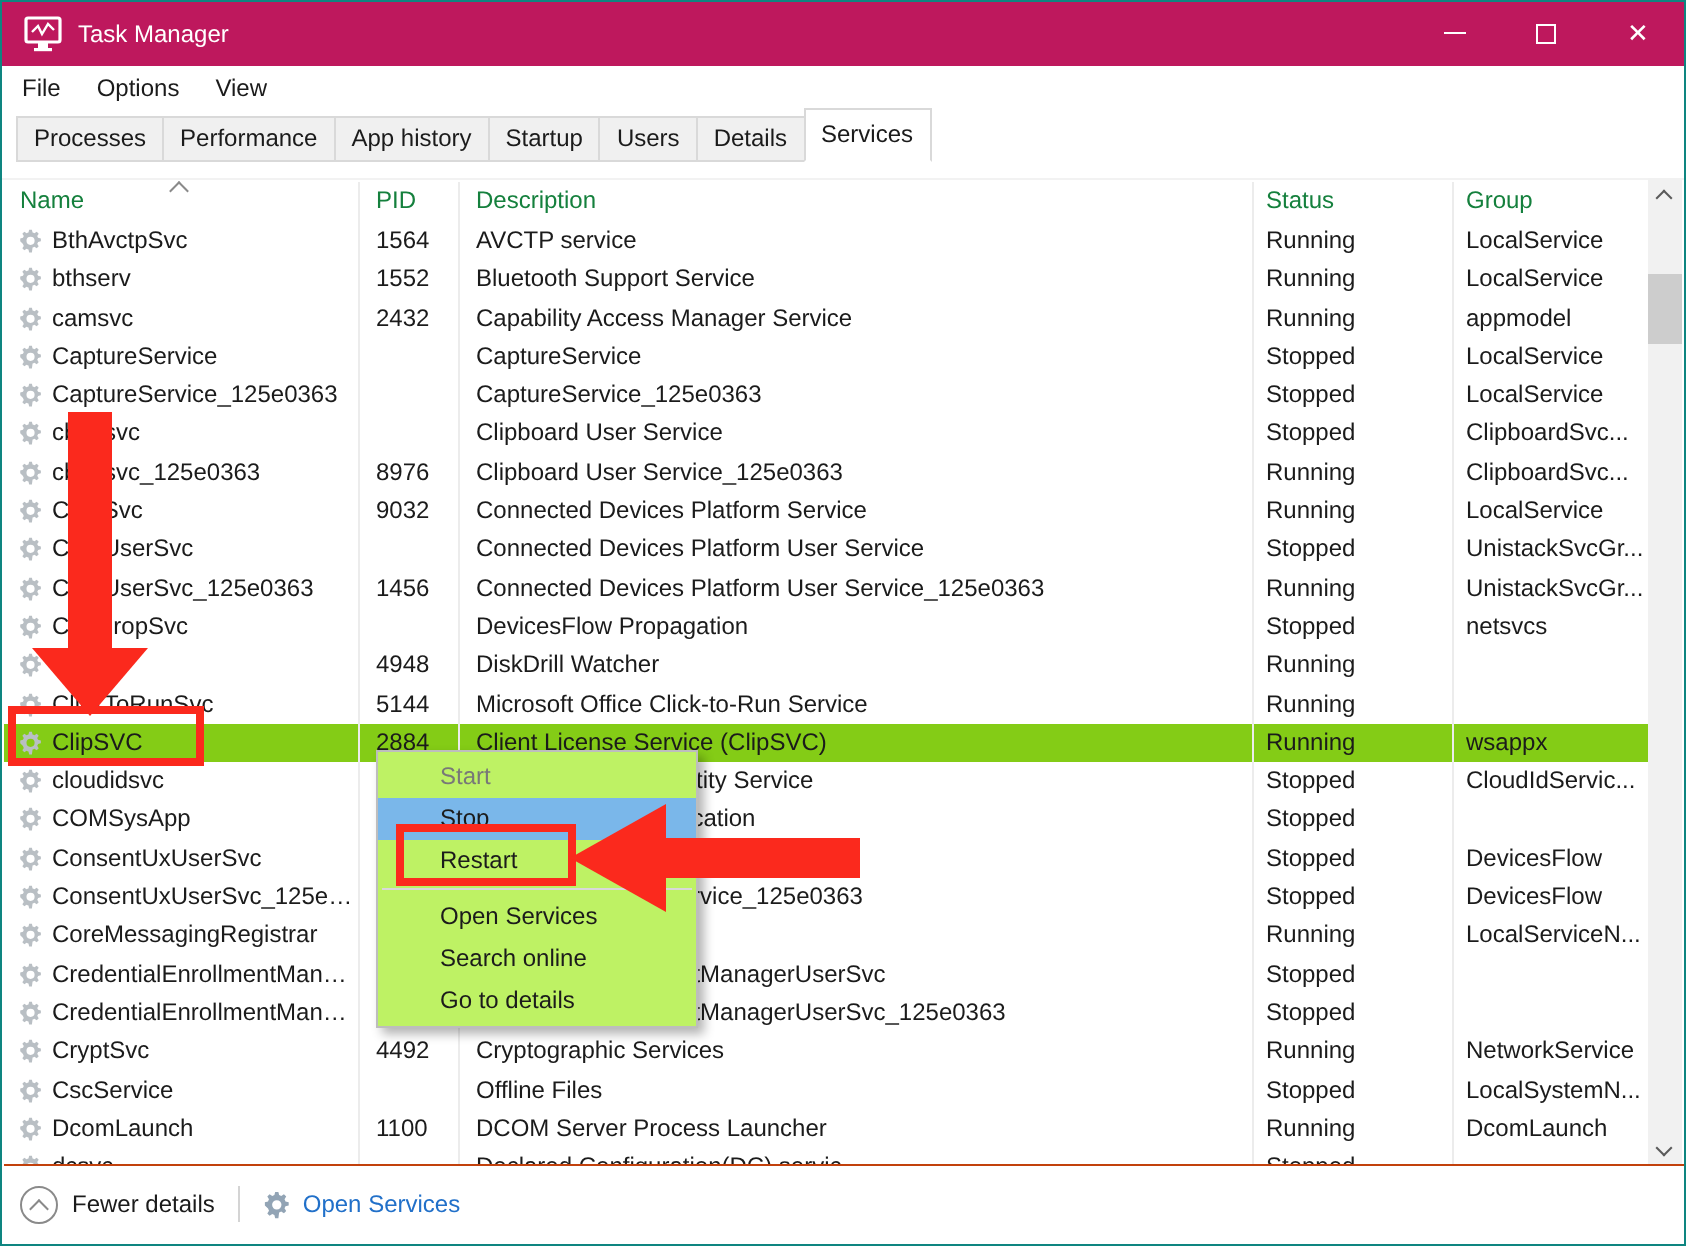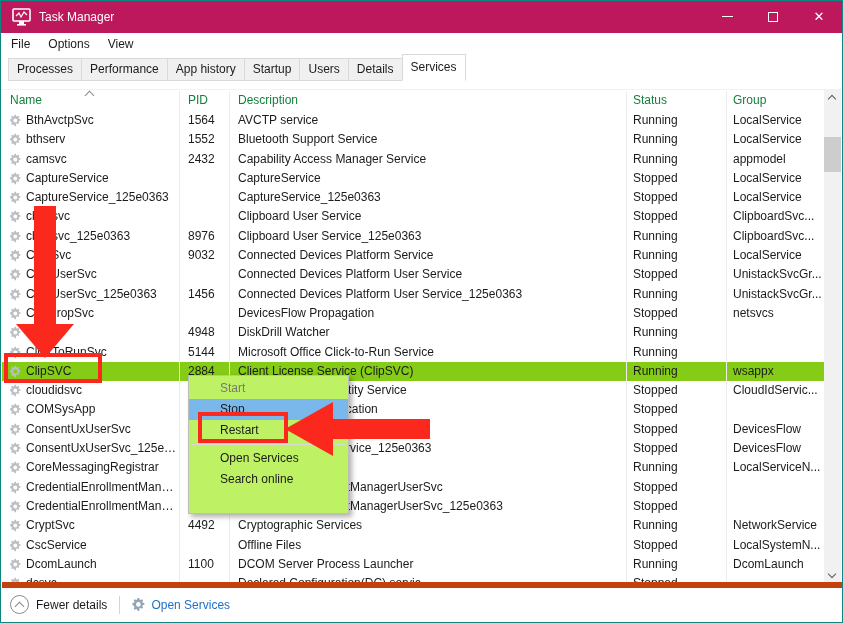--- a/index.html
+++ b/index.html
@@ -48,21 +48,21 @@
   
   .scrollbar { position:absolute; right:1px; top:88px; width:17px; height:495px; background:#f1f1f1; z-index:3; }
   .sb-btn { position:absolute; left:0; width:17px; height:17px; }
   .sb-up { top:0; } .sb-down { bottom:0; }
   .chev { position:absolute; left:5px; width:6px; height:6px; border-left:1px solid #5a5a5a; border-top:1px solid #5a5a5a; }
   .sb-up .chev { top:7px; transform:rotate(45deg); }
   .sb-down .chev { top:4px; transform:rotate(225deg); }
   .sb-thumb { position:absolute; left:0; top:48px; width:17px; height:35px; background:#cdcdcd; }
 
   
-  .footer { position:absolute; left:1px; bottom:1px; width:841px; height:39px; background:#fff; border-top:6px solid #c2410c; display:flex; align-items:center; z-index:4; }
+  .footer { position:absolute; left:1px; bottom:1px; width:841px; height:39px; background:#fff; border-top:1px solid #c2410c; display:flex; align-items:center; z-index:4; }
   .fewer { display:flex; align-items:center; margin-left:8px; }
   .circle-chevron { width:19px; height:19px; border:1px solid #8a8a8a; border-radius:50%; position:relative; }
   .circle-chevron:before { content:""; position:absolute; left:5px; top:7px; width:6px; height:6px; border-left:1px solid #8a8a8a; border-top:1px solid #8a8a8a; transform:rotate(45deg); }
   .fewer .lbl { font-size:12px; color:#1b1b1b; margin-left:7px; }
   .footer .vsep { width:1px; height:18px; background:#d4d4d4; margin:0 10px 0 12px; }
   .open-services { display:flex; align-items:center; }
   .open-services .lbl { font-size:12px; color:#2170c9; margin-left:6px; }
 
   
   .ctx-menu { position:absolute; left:187px; top:374px; width:161px; height:139px; background:#bef264; border:1px solid #bdbdbd; box-shadow:3px 3px 5px rgba(0,0,0,0.30); z-index:5; padding-top:2px; }
@@ -401,20 +401,21 @@
       </div>
   </div>
 
   <div class="ctx-menu" id="ctxmenu">
       <div class="ctx-item disabled">Start</div>
       <div class="ctx-item highlighted">Stop</div>
       <div class="ctx-item">Restart</div>
       <div class="ctx-sep"></div>
       <div class="ctx-item">Open Services</div>
       <div class="ctx-item">Search online</div>
+      <div class="ctx-item">Go to details</div>
     </div>
 
   <div class="footer">
     <div class="fewer">
       <div class="circle-chevron"></div>
       <span class="lbl">Fewer details</span>
     </div>
     <div class="vsep"></div>
     <div class="open-services">
       <svg width="15" height="15" viewBox="0 0 16 16">

